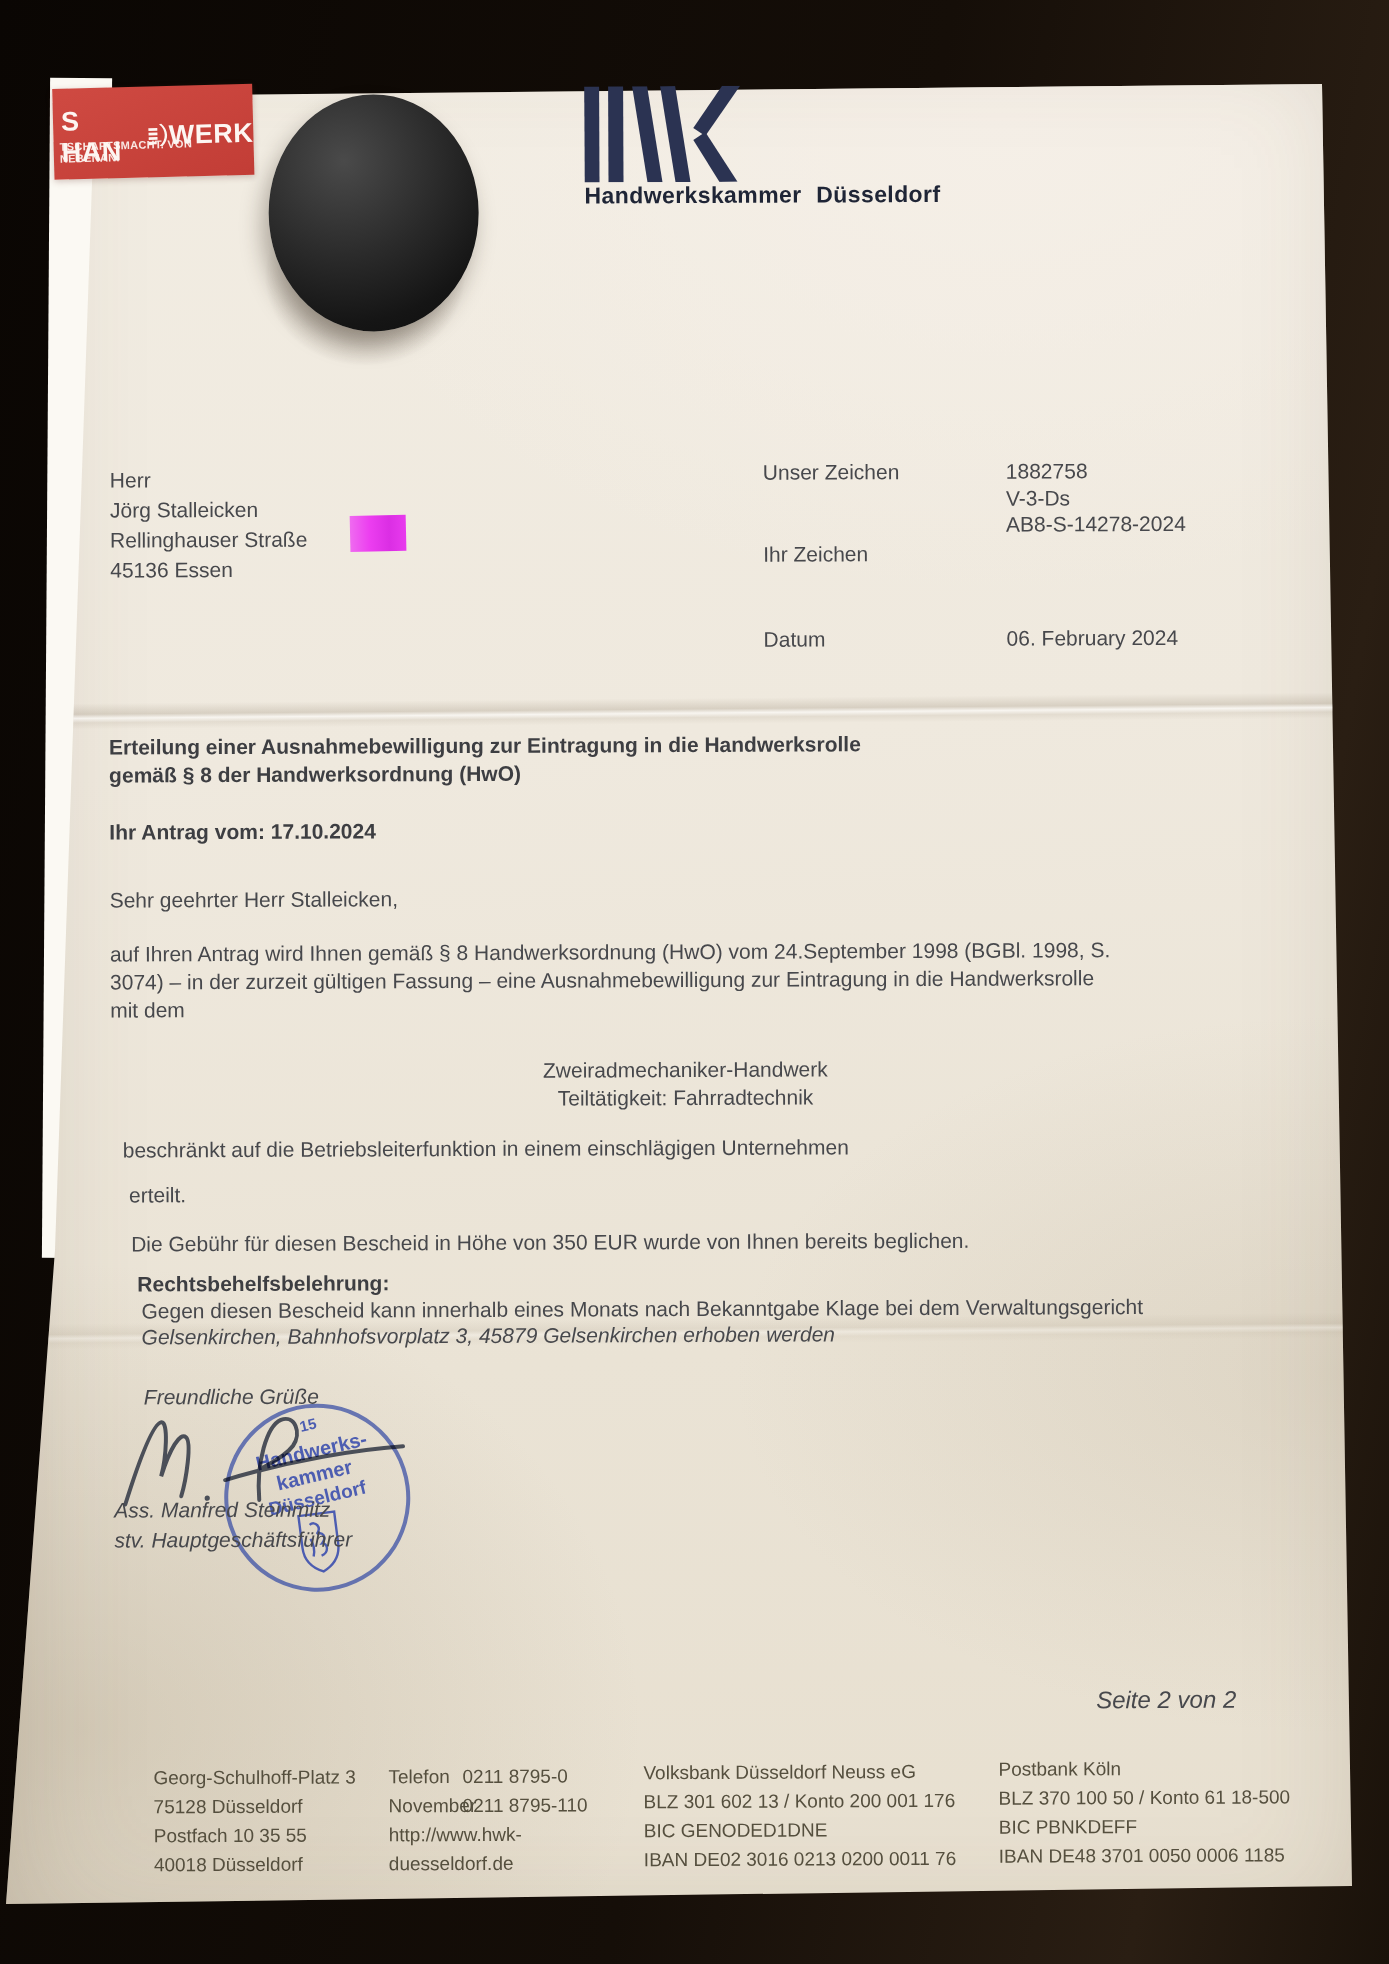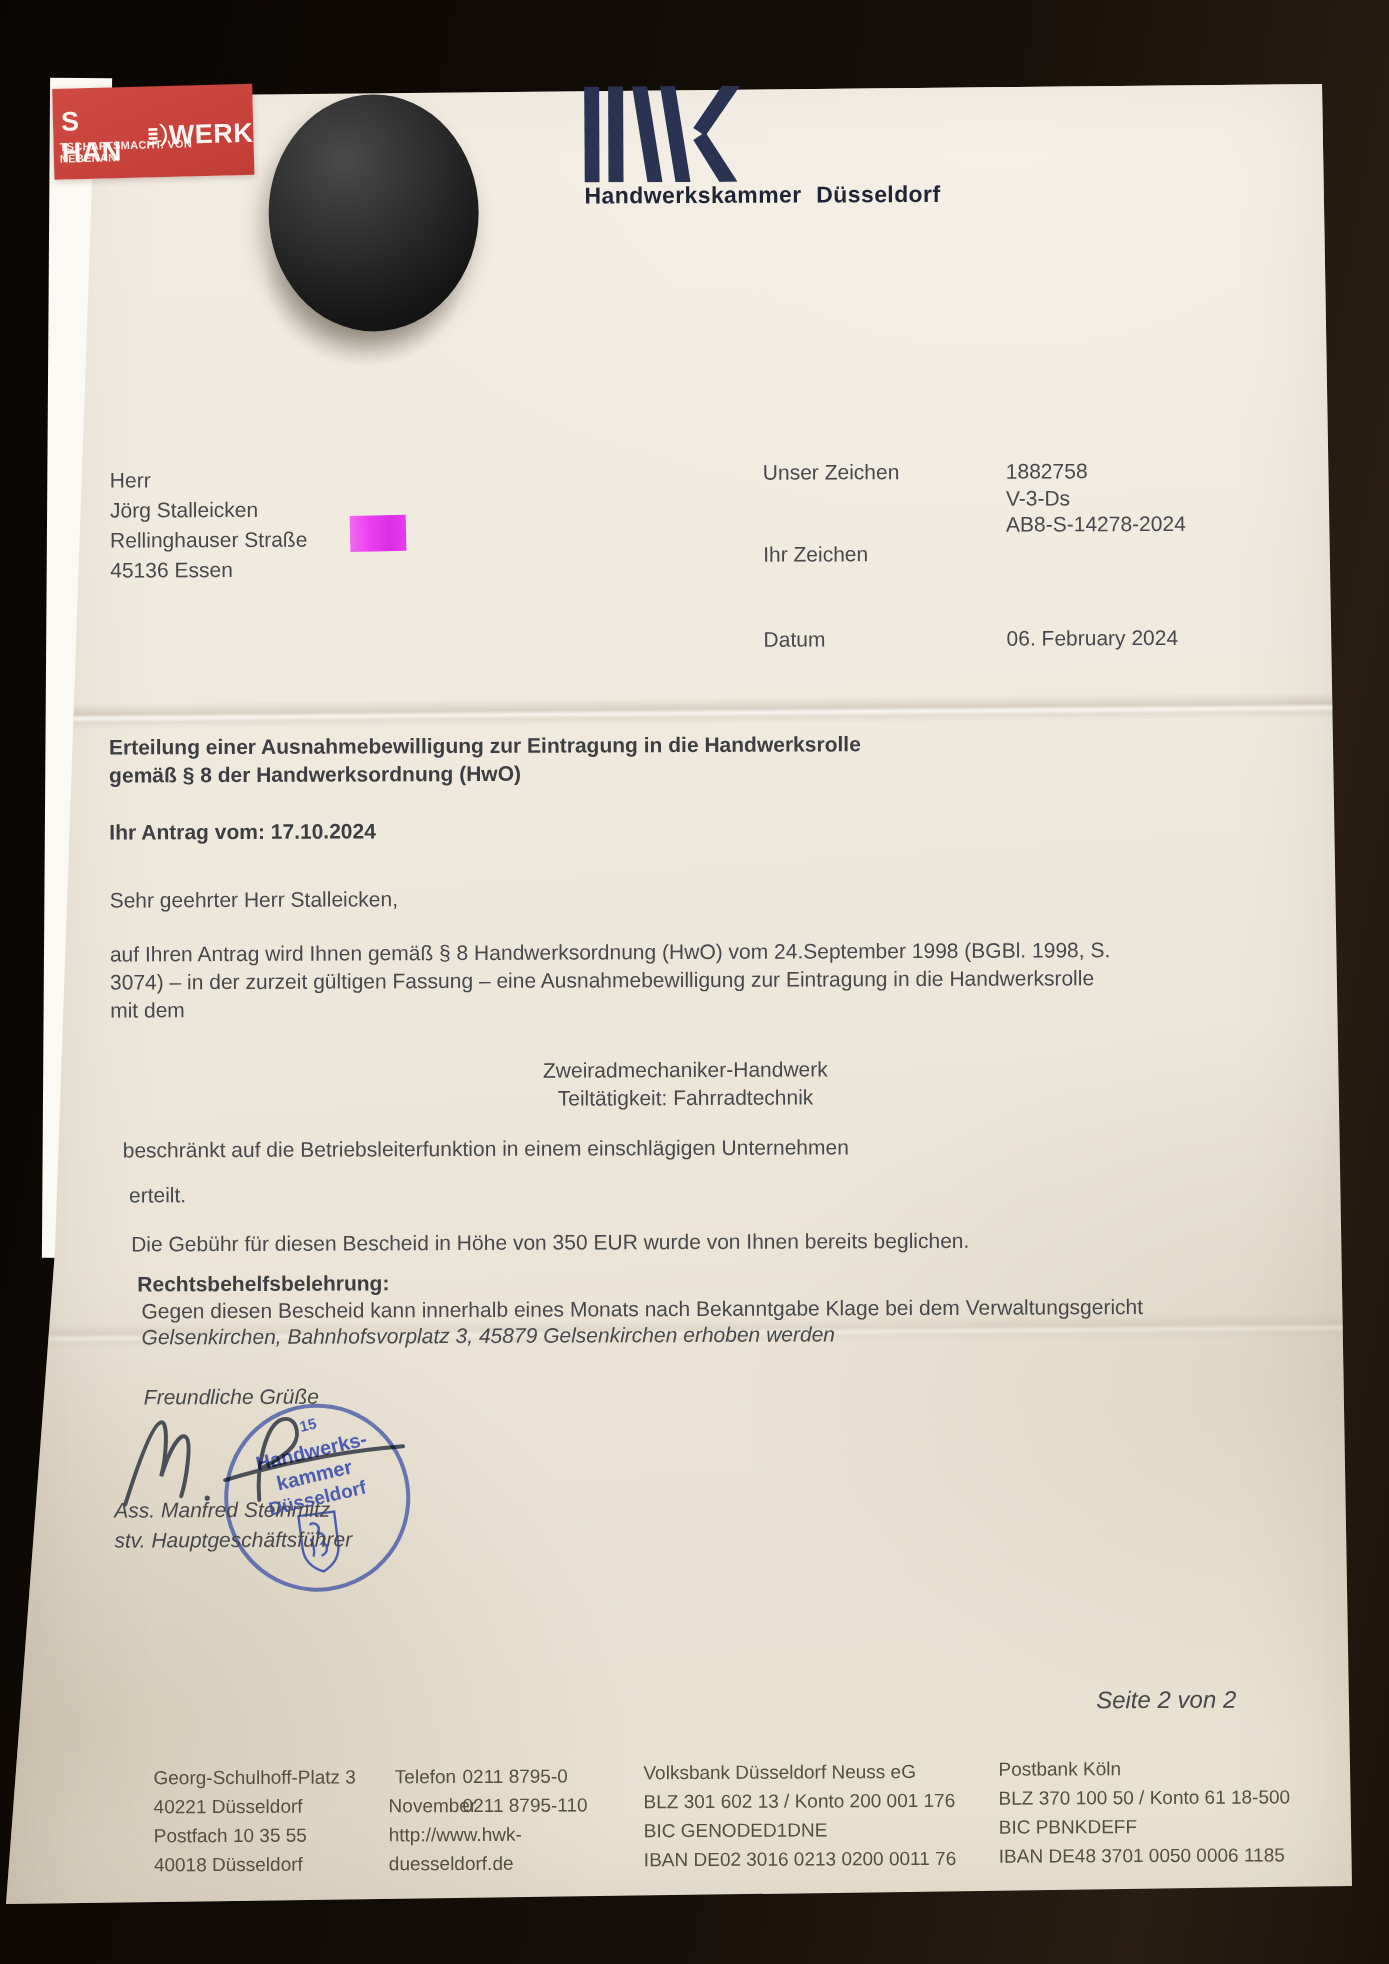--- a/index.html
+++ b/index.html
@@ -47,21 +47,21 @@
     box-shadow:-6px 14px 22px rgba(50,38,26,.35);}
   
   #redaction{left:352px;top:514px;width:56px;height:36px;transform:rotate(-1deg);
     background:linear-gradient(90deg,#ef6bf0 0%,#ec3ef0 35%,#db2ee4 70%,#e83bee 100%);}
   
   #stamp{left:222px;top:1402px;width:178px;height:180px;border:4px solid rgba(48,70,163,.78);
     border-radius:50%;transform:rotate(-7deg);color:#3b4fae;opacity:.9;mix-blend-mode:multiply;}
   .stamp-line{position:absolute;width:100%;text-align:center;font-weight:bold;color:#3b4fae;transform:rotate(-6deg);}
   
   .fline{height:29px;font-size:19px;color:#554f3e;white-space:nowrap;}
-  .flabel{display:inline-block;width:74px;text-align:center;}
+  .flabel{display:inline-block;width:74px;}
   svg{display:block;}
 </style>
 </head>
 <body>
 
 <div id="photo">
 
   <div class="abs" id="under-sheet"></div>
 
   <div class="abs" id="paper">
@@ -170,21 +170,21 @@
       </div>
     </div>
 
     <div class="t it abs" style="left:112px;top:1496px;">Ass. Manfred Steinmitz</div>
     <div class="t it abs" style="left:112px;top:1526px;">stv. Hauptgeschäftsführer</div>
 
     <div class="t abs" style="left:1093px;top:1688px;font-size:24px;font-style:italic;">Seite 2 von 2</div>
 
     <div class="abs" style="left:150px;top:1765px;">
       <div class="fline">Georg-Schulhoff-Platz 3</div>
-      <div class="fline">40221 Düsseldorf</div>
+      <div class="fline">75128 Düsseldorf</div>
       <div class="fline">Postfach 10 35 55</div>
       <div class="fline">40018 Düsseldorf</div>
     </div>
 
     <div class="abs" style="left:385px;top:1765px;">
       <div class="fline"><span class="flabel">Telefon</span><span>0211 8795-0</span></div>
       <div class="fline"><span class="flabel">November</span><span>0211 8795-110</span></div>
       <div class="fline"><span>http://www.hwk-</span></div>
       <div class="fline"><span>duesseldorf.de</span></div>
     </div>

